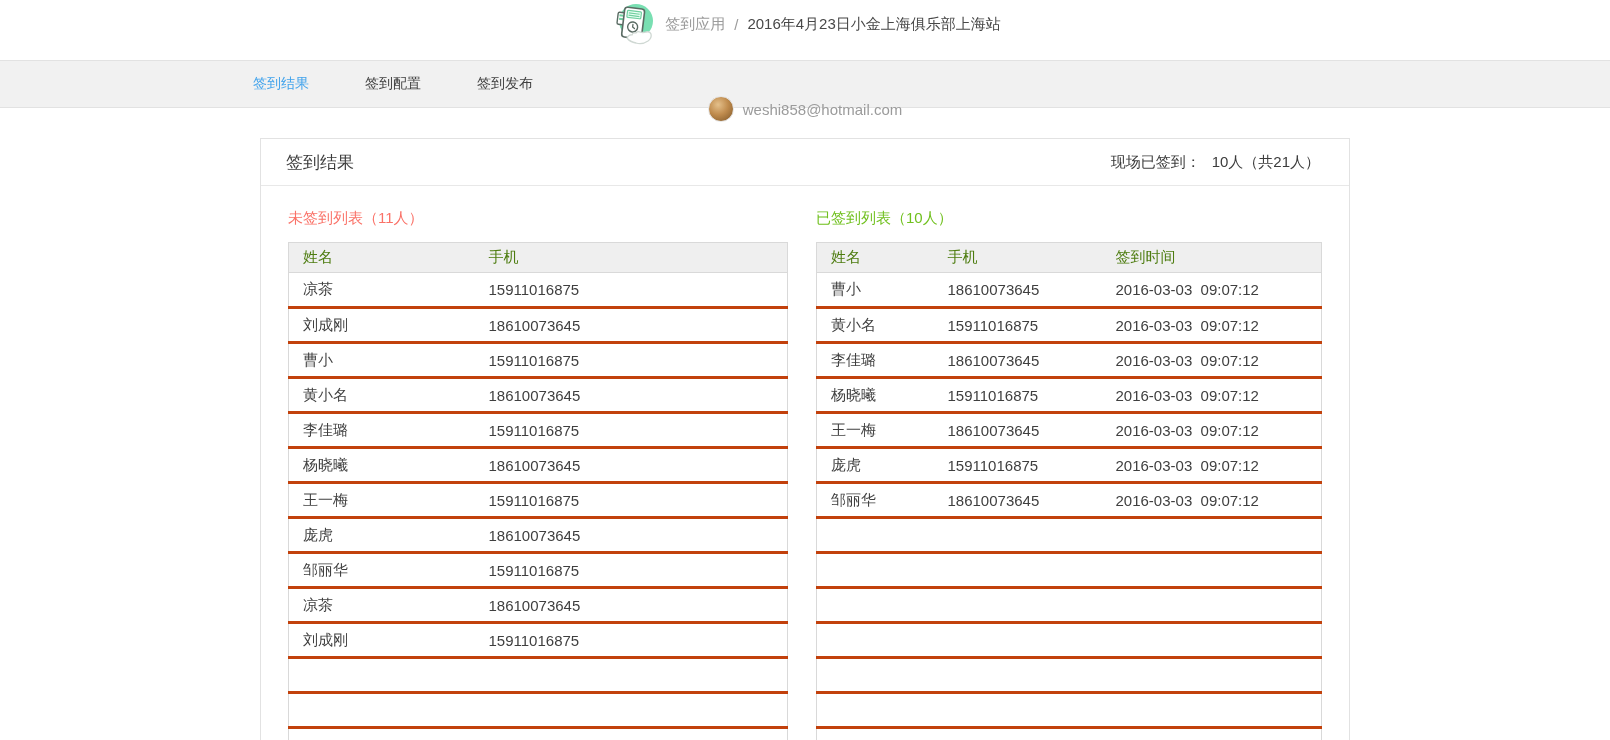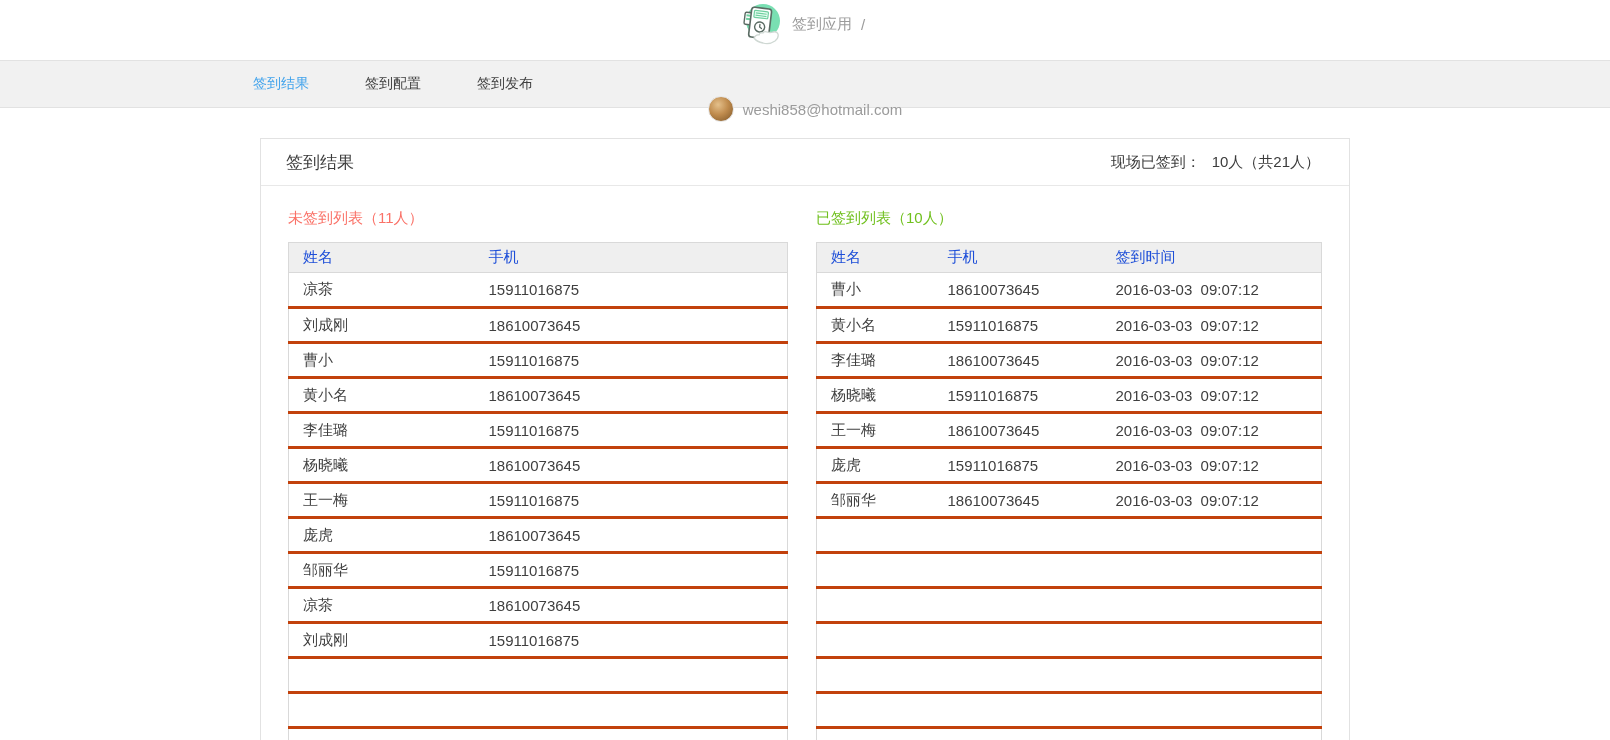--- a/index.html
+++ b/index.html
@@ -53,21 +53,21 @@
   .card-body { display: flex; justify-content: space-between; padding: 23px 27px 40px; }
   .tbl-block-left  { width: 500px; }
   .tbl-block-right { width: 506px; }
   .sec-title { font-size: 15px; font-weight: 400; margin-bottom: 14px; }
   .sec-title.red   { color: #fa7268; }
   .sec-title.green { color: #70c01e; }
 
   table { width: 100%; border-collapse: collapse; border: 1px solid #d9d9d9; table-layout: fixed; }
   thead th {
     background: #efefef; height: 30px;
-    font-size: 15px; font-weight: 400; color: #1d4ed8; text-align: left;
+    font-size: 15px; font-weight: 400; color: #4d7c0f; text-align: left;
     padding-left: 14px; border-bottom: 1px solid #d9d9d9;
   }
   tbody td {
     height: 35px; font-size: 15px; color: #3f3f3f;
     padding-left: 14px; border-bottom: 3px solid #c2410c;
     white-space: pre; overflow: hidden;
   }
 </style>
 </head>
 <body>
@@ -85,20 +85,21 @@
           <rect x="17" y="11" width="14" height="7" rx="1" fill="#eafff4" stroke="#6fcf9f" stroke-width="1.2"></rect>
           <line x1="18.5" y1="13.5" x2="29.5" y2="13.5" stroke="#6fcf9f" stroke-width="1.2"></line>
           <line x1="18.5" y1="15.8" x2="29.5" y2="15.8" stroke="#6fcf9f" stroke-width="1.2"></line>
           <circle cx="24" cy="27" r="5" fill="#ffffff" stroke="#5a6b63" stroke-width="1.4"></circle>
           <path d="M24 24.5 L24 27 L26 28.3" fill="none" stroke="#5a6b63" stroke-width="1.3" stroke-linecap="round"></path>
         </g>
         <path d="M18 38 q2-4 5-3 q1-3 4-2 q1-2 4-1 q3 1 6 0 q4-1 5 2 q1 4-3 7 q-6 4-12 2 q-6-1-9-5 z" fill="#ffffff" stroke="#cfd8d3" stroke-width="1.3" stroke-linejoin="round"></path>
       </svg>
       <span class="crumb-app">签到应用</span>
       <span class="crumb-sep">/</span>
+      <span class="crumb-event">2016年4月23日小金上海俱乐部上海站</span>
     </div>
     <div class="user">
       <span class="avatar"></span>
       <span class="email">weshi858@hotmail.com</span>
     </div>
   </div>
 </header>
 
 <nav class="tabbar">
   <div class="inner">

